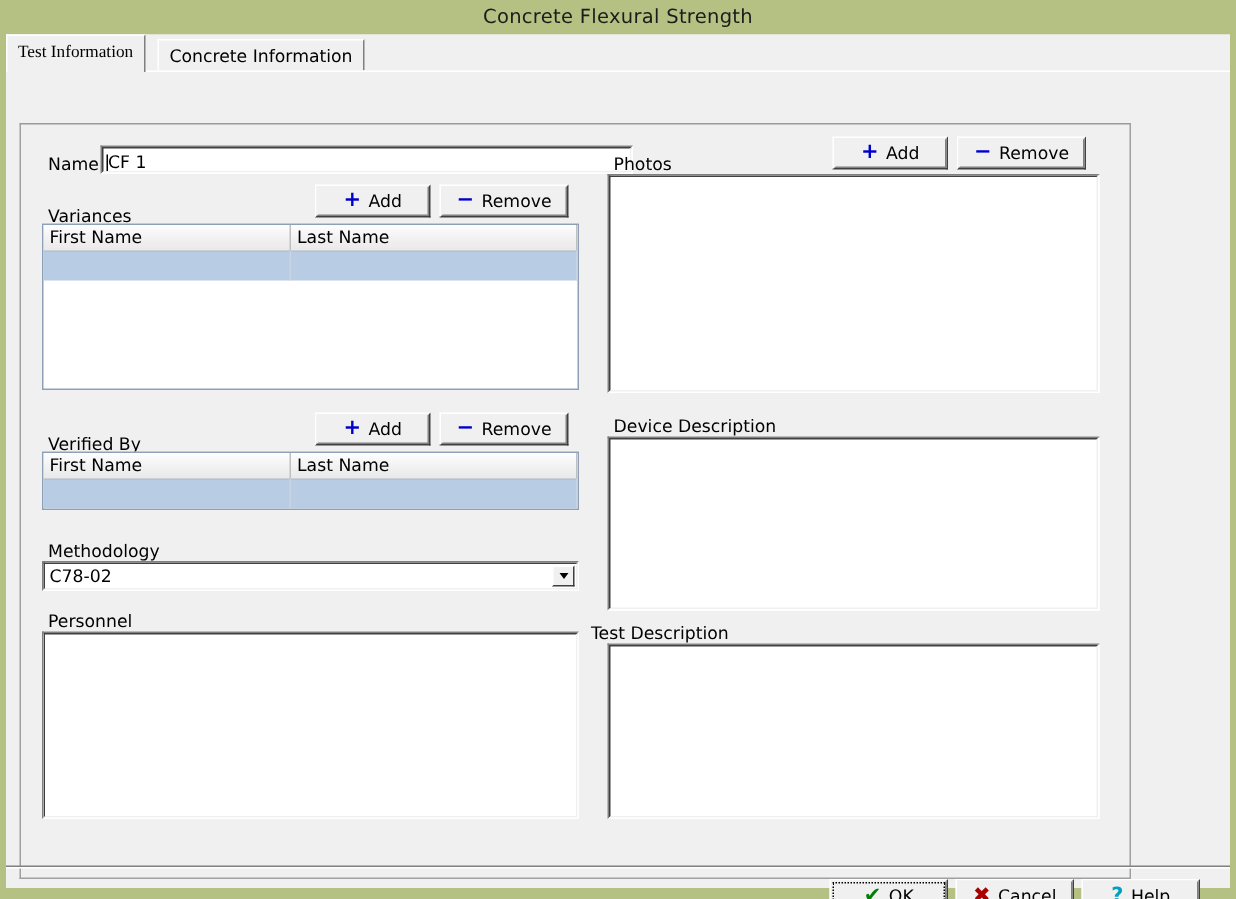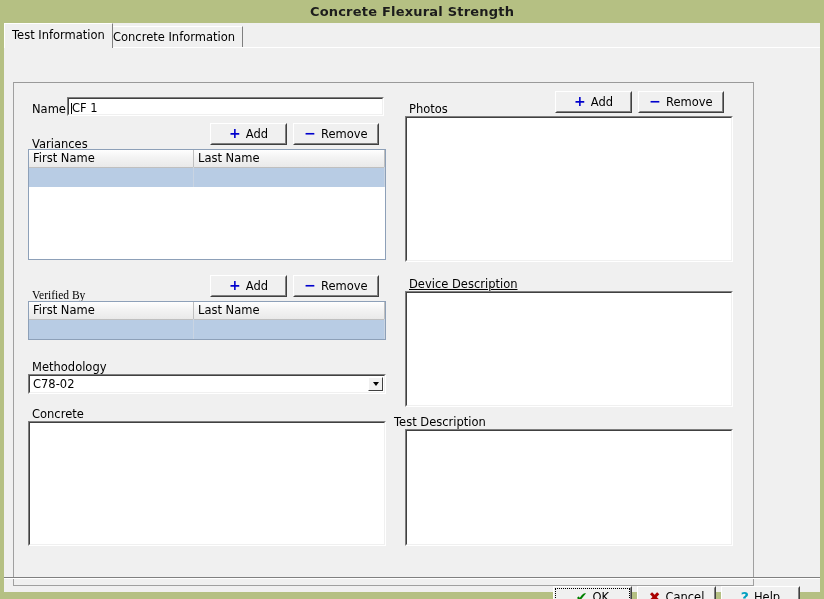--- a/index.html
+++ b/index.html
@@ -29,21 +29,20 @@
     position: absolute;
     left: 0; top: 0;
     width: 824px;
     height: 23px;
     background: #b5c083;
     color: #1c1c1c;
     font-size: 13px;
     text-align: center;
     line-height: 23px;
     letter-spacing: .2px;
-    font-weight: bold;
   }
 
   
   #client {
     position: absolute;
     left: 4px;
     top: 23px;
     width: 816px;
     height: 569px;
     background: #f0f0f0;
@@ -301,34 +300,34 @@
 </head>
 <body>
 
 <div id="window">
 
   <div id="titlebar">Concrete Flexural Strength</div>
 
   <div id="client">
 
     <div id="tabstrip">
-      <div class="tab selected" style="left:0px;">
+      <div class="tab selected" style="left:0px;font-family:Liberation Serif, serif;">
         <span>Test Information</span>
       </div>
       <div class="tab" style="left:101px;">
         <span>Concrete Information</span>
       </div>
     </div>
 
     <div id="tabpage">
 
       <div id="groupbox">
 
         <div class="lbl" style="left:18px; top:19px;">Name:</div>
-        <div class="textbox" style="left:53px; top:14px; width:317px; height:19px;">
+        <div class="textbox" style="left:53px; top:14px; width:355px; height:19px;">
           <div class="tb-inner">
             <span class="caret"></span><span>CF 1</span>
           </div>
         </div>
 
         <div class="lbl" style="left:18px; top:54px;">Variances</div>
         <div class="btn" style="left:196px; top:40px; width:77px; height:22px;">
           <div class="btn-in">
             <span class="plus-icon">+</span>
             <span>Add</span>
@@ -344,21 +343,21 @@
           <div class="grid-head">
             <div class="gh" style="width:165px;">First Name</div>
             <div class="gh" style="width:191px;">Last Name</div>
           </div>
           <div class="grid-row selected">
             <div class="gc" style="width:165px;"></div>
             <div class="gc" style="width:191px;"></div>
           </div>
         </div>
 
-        <div class="lbl" style="left:18px; top:206px;font-family:Liberation Serif, serif;">Verified By</div>
+        <div class="lbl" style="left:18px; top:206px;">Verified By</div>
         <div class="btn" style="left:196px; top:192px; width:77px; height:22px;">
           <div class="btn-in">
             <span class="plus-icon">+</span>
             <span>Add</span>
           </div>
         </div>
         <div class="btn" style="left:279px; top:192px; width:86px; height:22px;">
           <div class="btn-in">
             <span class="minus-icon">−</span>
             <span>Remove</span>
@@ -378,21 +377,21 @@
         <div class="lbl" style="left:18px; top:277px;">Methodology</div>
         <div class="combo" style="left:14px; top:291px; width:358px; height:20px;">
           <div class="combo-in">
             <span>C78-02</span>
           </div>
           <div class="combo-arrow">
               <i></i>
             </div>
         </div>
 
-        <div class="lbl" style="left:18px; top:324px;">Concrete</div>
+        <div class="lbl" style="left:18px; top:324px;">Personnel</div>
         <div class="textbox memo" style="left:14px; top:338px; width:358px; height:125px;">
           <div class="tb-inner">
             <span></span>
           </div>
         </div>
 
         <div class="lbl" style="left:395px; top:19px;">Photos</div>
         <div class="btn" style="left:541px; top:8px; width:77px; height:22px;">
           <div class="btn-in">
             <span class="plus-icon">+</span>
@@ -402,21 +401,21 @@
         <div class="btn" style="left:624px; top:8px; width:86px; height:22px;">
           <div class="btn-in">
             <span class="minus-icon">−</span>
             <span>Remove</span>
           </div>
         </div>
         <div class="listbox" style="left:391px; top:33px; width:328px; height:146px;">
           <div class="lb-in"></div>
         </div>
 
-        <div class="lbl" style="left:395px; top:194px;text-decoration:underline;">Device Description</div>
+        <div class="lbl" style="left:395px; top:194px;">Device Description</div>
         <div class="textbox memo" style="left:391px; top:208px; width:328px; height:116px;">
           <div class="tb-inner">
             <span></span>
           </div>
         </div>
 
         <div class="lbl" style="left:380px; top:332px;">Test Description</div>
         <div class="textbox memo" style="left:391px; top:346px; width:328px; height:117px;">
           <div class="tb-inner">
             <span></span>

